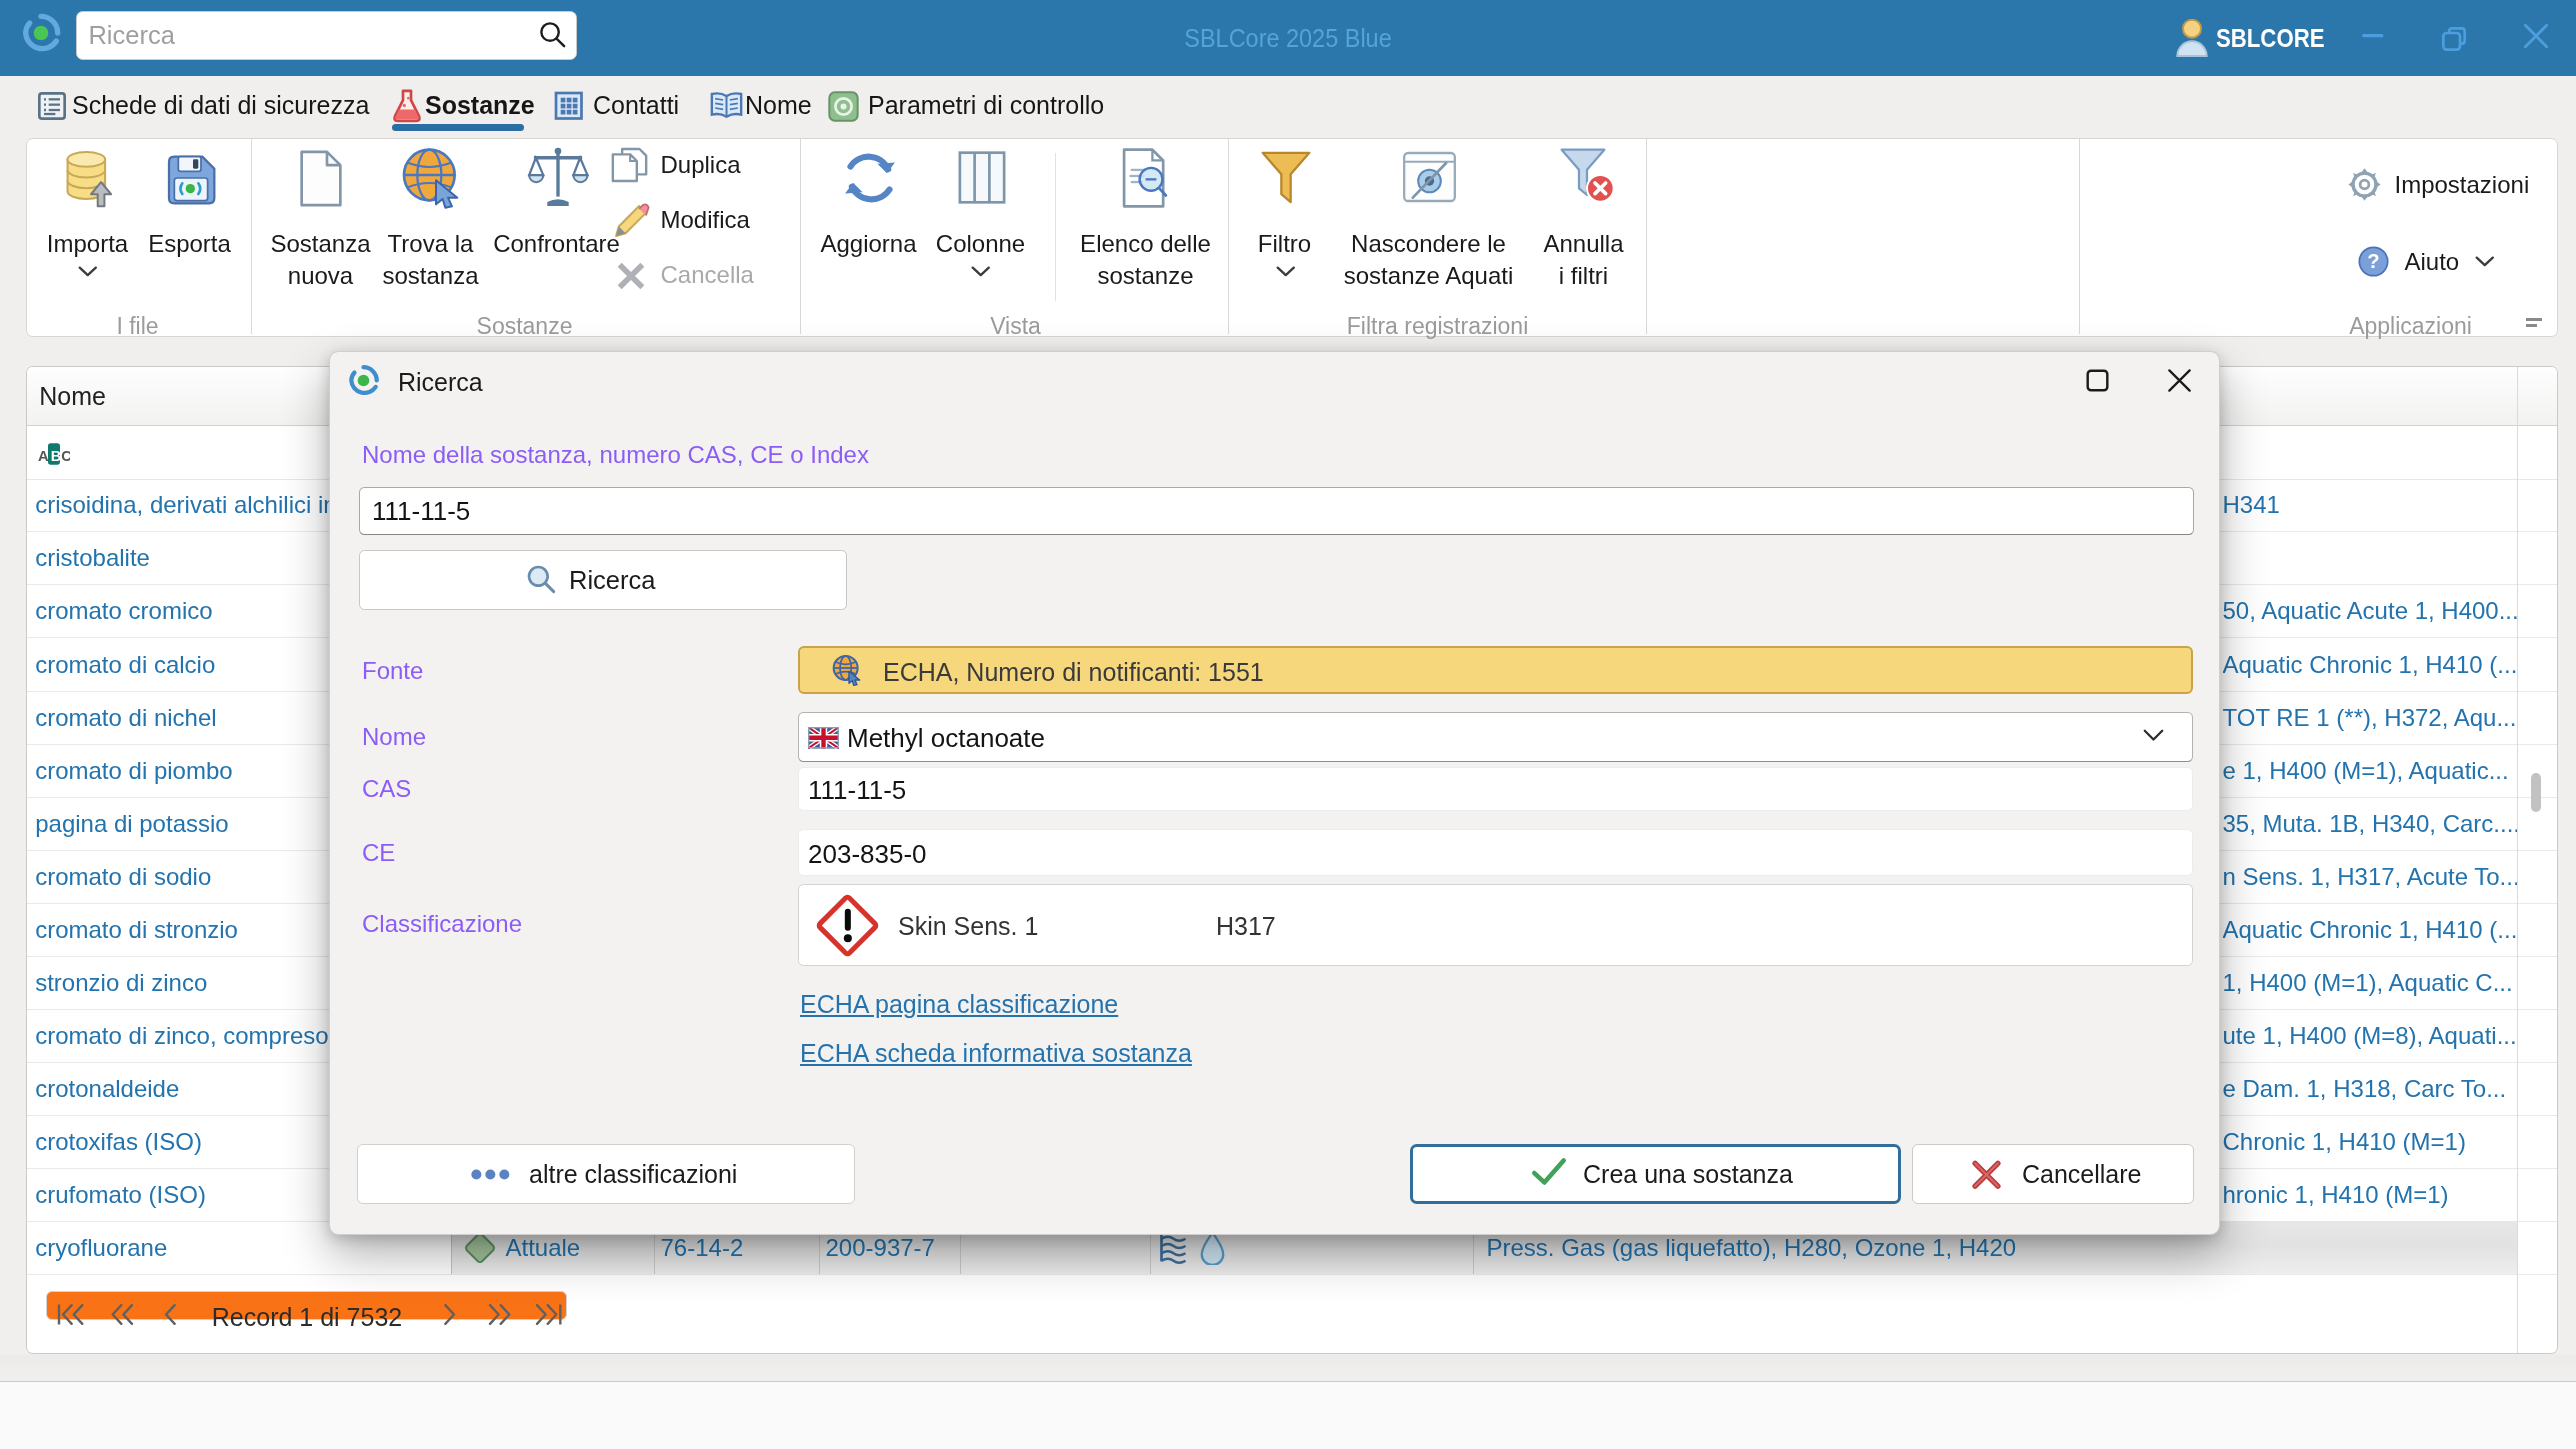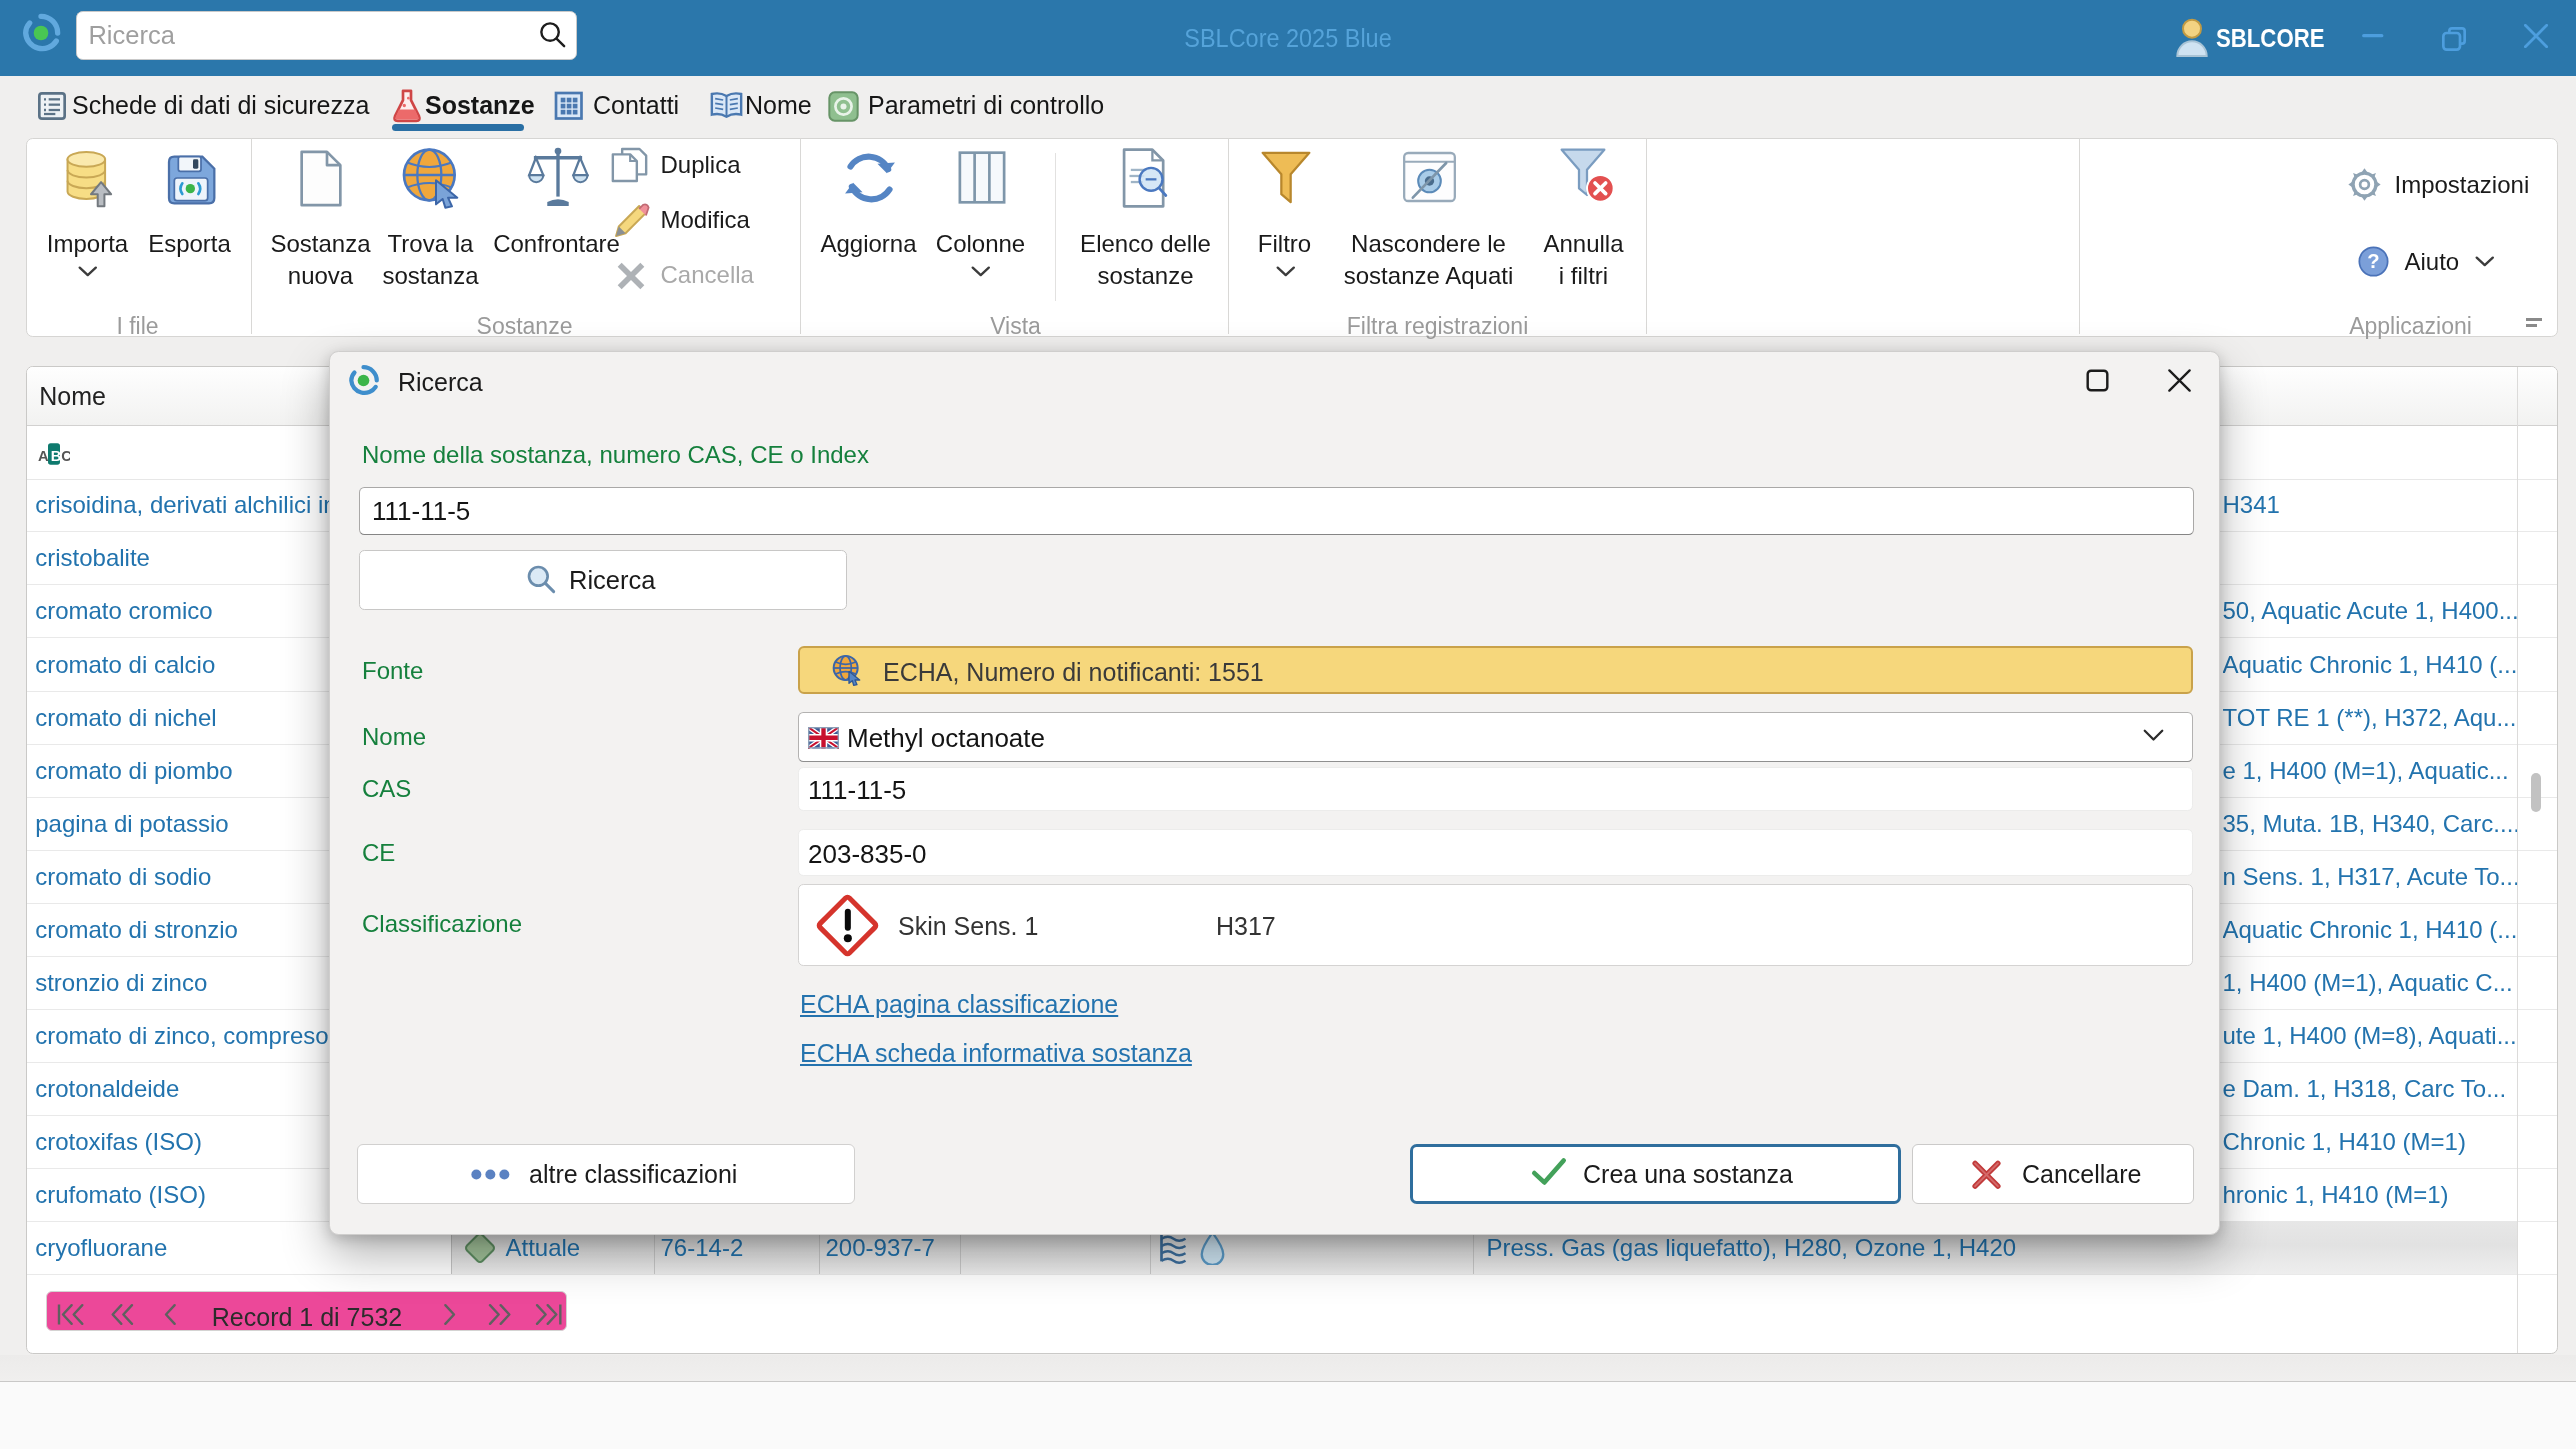--- a/index.html
+++ b/index.html
@@ -26,27 +26,27 @@
 
 #tablepanel{position:absolute;left:25.5px;top:366px;width:2532px;height:988px;background:#fff;border:1.3px solid #cac9c7;border-radius:6.7px;box-sizing:border-box;overflow:hidden;}
 #thead{position:absolute;left:0;top:0;width:2530px;height:58px;background:linear-gradient(180deg,#fefefe,#f2f2f1);border-bottom:1.3px solid #d2d1d0;}
 #thead .htxt{position:absolute;left:12.7px;top:14.8px;font-size:25px;color:#222;}
 #tfilter{position:absolute;left:0;top:60px;width:2530px;height:52px;background:#fff;border-bottom:1.3px solid #e7e7e7;}
 .trow{position:absolute;left:0;width:2530px;height:53px;border-bottom:0.7px solid #e9e9e9;}
 .tname{position:absolute;left:8.7px;line-height:27px;font-size:24px;color:#2273ae;white-space:nowrap;}
 .tfrag{position:absolute;left:2196px;width:295px;overflow:hidden;line-height:27px;font-size:24px;color:#2273ae;white-space:nowrap;}
 #vscroll{position:absolute;left:2490px;top:0;width:1.3px;height:988px;background:#dcdbda;}
 #vthumb{position:absolute;left:2504px;top:406px;width:10px;height:39px;background:#c2c2c2;border-radius:5.4px;}
-#navbar{position:absolute;left:19px;top:924px;width:521px;height:40px;background:#ec4899;border:1.3px solid #d4d3d2;border-radius:6px;box-sizing:border-box;}
+#navbar{position:absolute;left:19px;top:924px;width:521px;height:29px;background:#f97316;border:1.3px solid #d4d3d2;border-radius:6px;box-sizing:border-box;}
 
 #botline{position:absolute;left:0;top:1381px;width:2576px;height:1.3px;background:#c9c8c7;}
 #botarea{position:absolute;left:0;top:1382px;width:2576px;height:67px;background:#fafafa;}
 
 #dialog{position:absolute;left:329px;top:351px;width:1889px;height:882px;background:#f3f2f1;border:0.7px solid #cfcecd;border-radius:9.4px;box-shadow:0 20px 47px rgba(0,0,0,.30),0 4px 13.4px rgba(0,0,0,.18);}
-.dlabel{position:absolute;left:32px;line-height:31px;font-size:24px;color:#15803d;white-space:nowrap;}
+.dlabel{position:absolute;left:32px;line-height:31px;font-size:24px;color:#8b5cf6;white-space:nowrap;}
 .dfield{position:absolute;left:468px;width:1395px;background:#fff;border-radius:5.4px;box-sizing:border-box;}
 </style>
 </head>
 <body>
 <div id="root">
 
   <div id="titlebar">
     <svg class="abs" style="left:19px;top:11.4px" width="44" height="44" viewBox="0 0 66 66">
       <path d="M 33 8 A 25 25 0 0 1 58 33" fill="none" stroke="#61a9de" stroke-width="8" stroke-linecap="round"></path>
       <path d="M 56 45 A 25 25 0 0 1 10 33 A 23 23 0 0 1 16 18" fill="none" stroke="#61a9de" stroke-width="8" stroke-linecap="round"></path>

